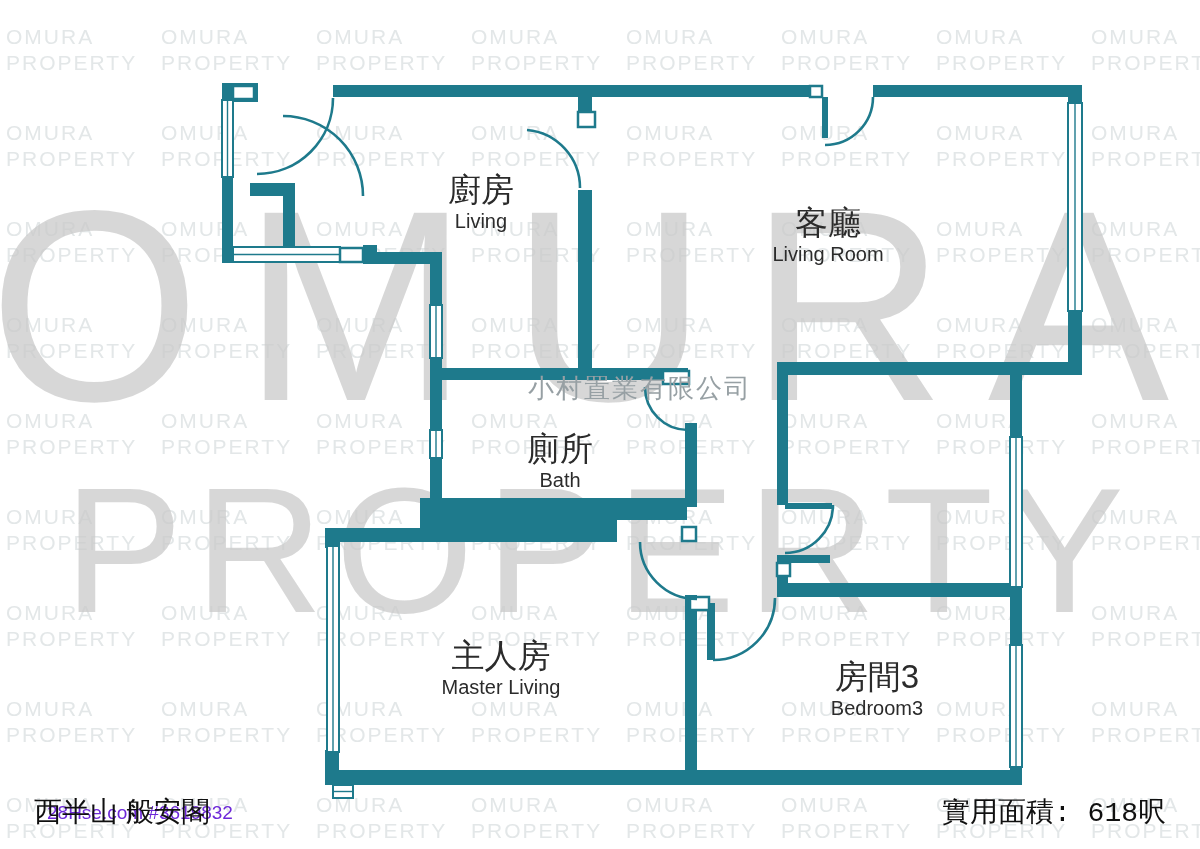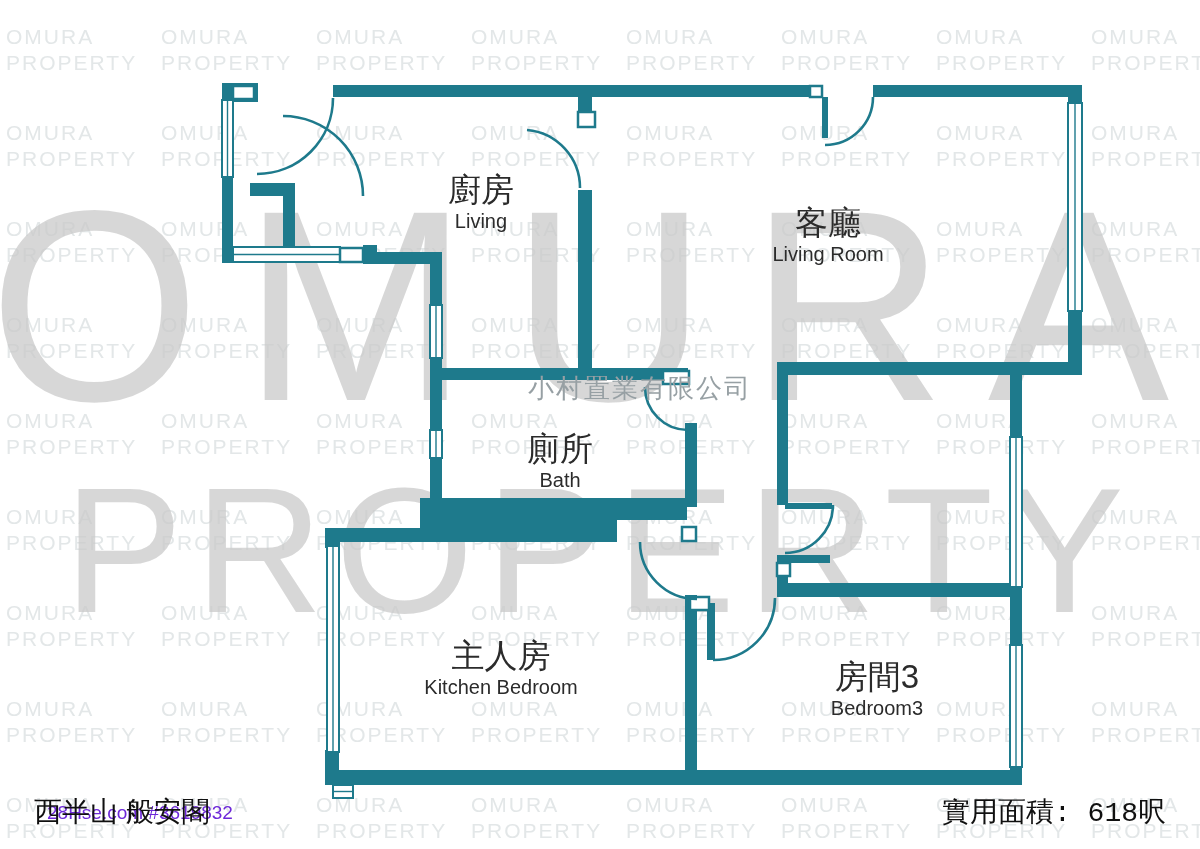--- a/index.html
+++ b/index.html
@@ -282,21 +282,21 @@
       <div class="room" style="left: 828px; top: 236px;">
         <span class="zh">客廳</span>
         <span class="en">Living Room</span>
       </div>
       <div class="room" style="left: 560px; top: 462px;">
         <span class="zh">廁所</span>
         <span class="en">Bath</span>
       </div>
       <div class="room" style="left: 484px; top: 669px; margin-left: 17px;">
         <span class="zh">主人房</span>
-        <span class="en">Kitchen Bedroom</span>
+        <span class="en">Master Living</span>
       </div>
       <div class="room" style="left: 877px; top: 690px;">
         <span class="zh">房間3</span>
         <span class="en">Bedroom3</span>
       </div>
     </div>
 
   <div class="companywm">小村置業有限公司</div>
 
   <div class="hse-wm">28Hse.com #3619832</div>

